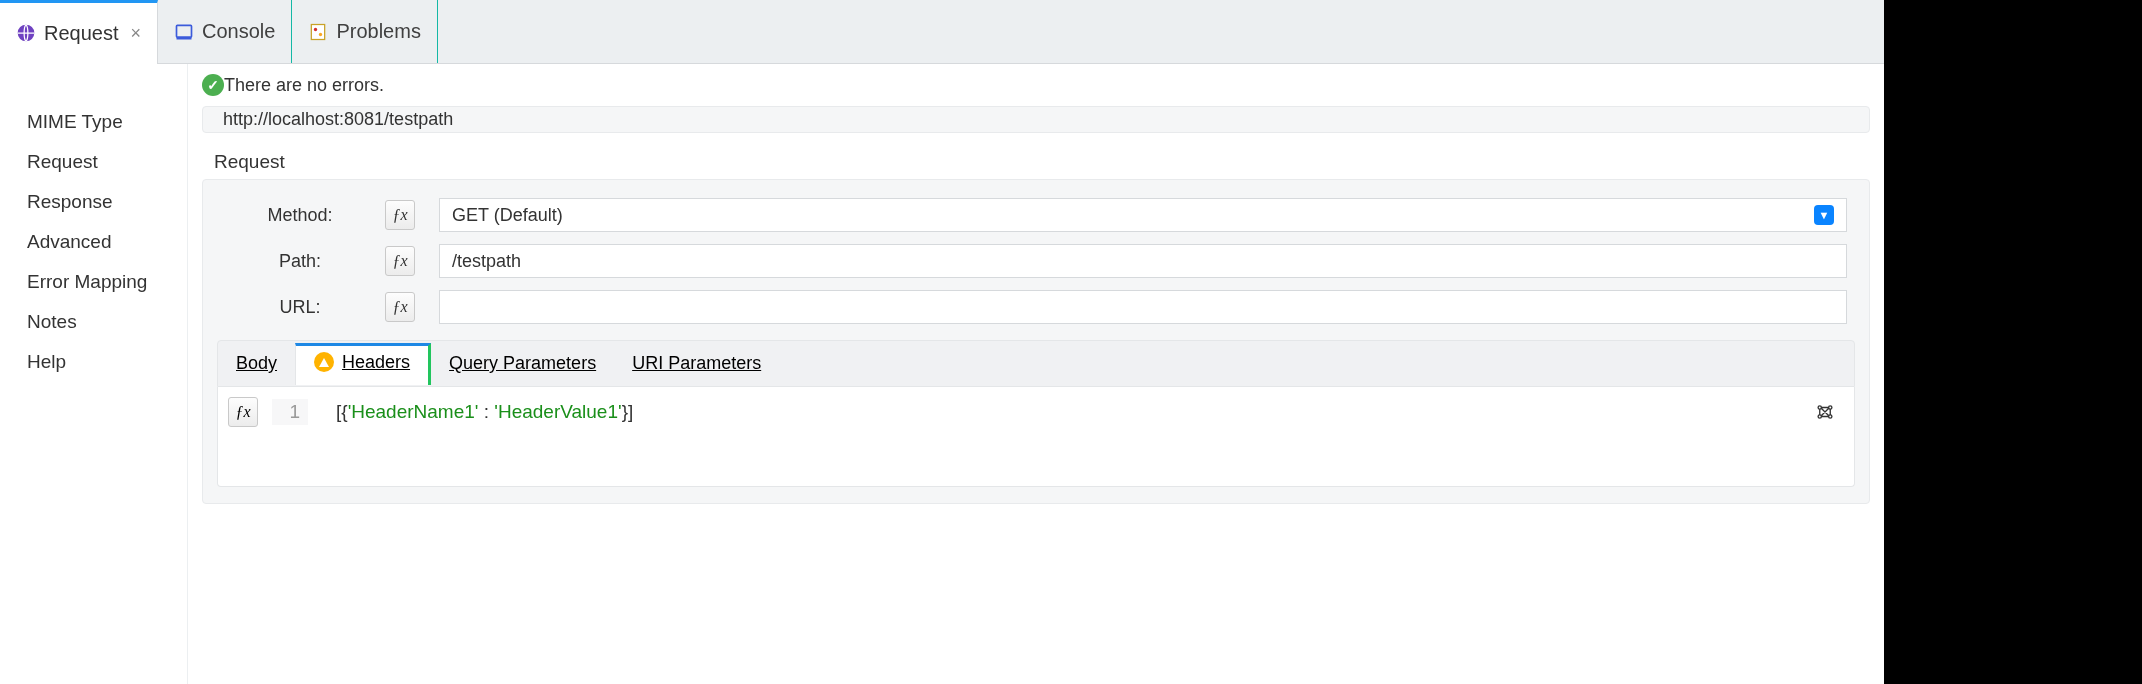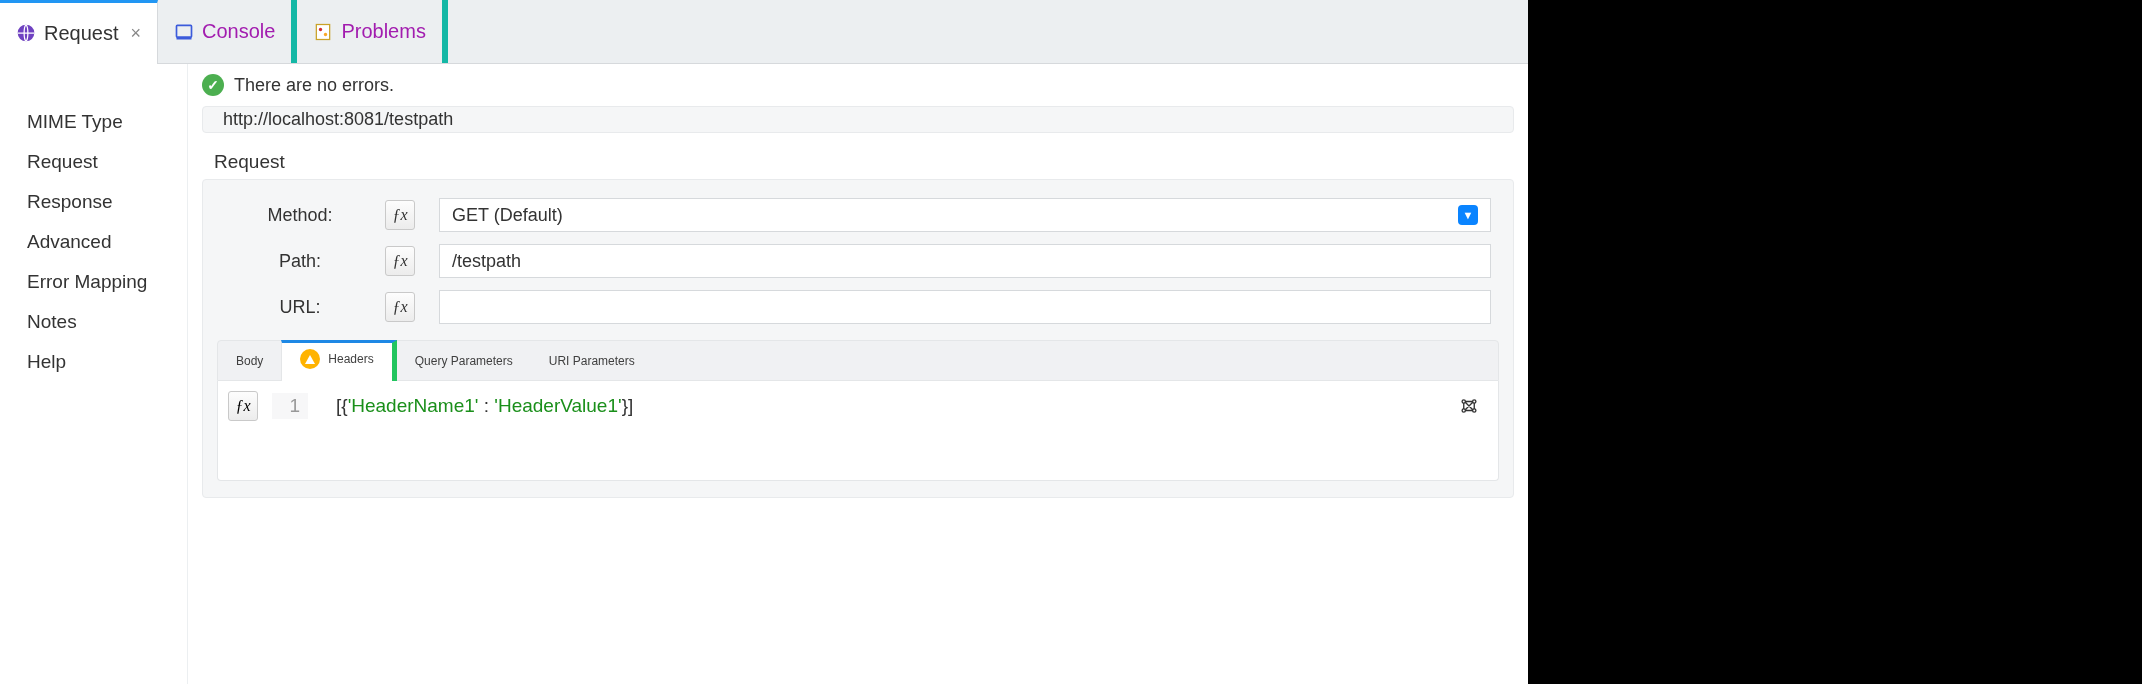--- a/index.html
+++ b/index.html
@@ -1,59 +1,59 @@
 <!DOCTYPE html>
 <html><head>
 <meta charset="utf-8">
 <style>
   * { box-sizing: border-box; margin: 0; padding: 0; font-family: -apple-system, BlinkMacSystemFont, "Segoe UI", Arial, sans-serif; }
   body { background: #000; width: 2142px; height: 684px; overflow: hidden; }
-  .app { width: 1528px; height: 684px; background: #fff; display: flex; flex-direction: column; }
+  .app { width: 1884px; height: 684px; background: #fff; display: flex; flex-direction: column; }
   
   
   .tabstrip { height: 64px; background: #eceff1; display: flex; align-items: stretch; border-bottom: 1px solid #d6d9dc; }
-  .tab { display: flex; align-items: center; gap: 8px; padding: 0 16px; font-size: 20px; color: #a21caf; cursor: pointer; border-right: 6px solid #14b8a6; position: relative; }
+  .tab { display: flex; align-items: center; gap: 8px; padding: 0 16px; font-size: 20px; color: #404040; cursor: pointer; border-right: 1px solid #14b8a6; position: relative; }
   .tab.active { background: #ffffff; color: #333; border-top: 3px solid #2196f3; border-right: 1px solid #d6d9dc; }
   .tab.active::after { content:""; position:absolute; left:0; right:0; bottom:-1px; height:2px; background:#fff; }
   .tab .close { color: #888; font-size: 18px; margin-left: 4px; }
   .tab svg { width: 20px; height: 20px; }
   
   
   .body { flex: 1; display: flex; }
   
   
   .sidebar { width: 188px; background: #fff; border-right: 1px solid #eceff1; padding-top: 38px; }
   .side-item { padding: 9px 22px 9px 24px; font-size: 19px; color: #333; cursor: pointer; border-left: 3px solid transparent; }
   .side-item.active { color: #1e88e5; font-weight: 600; border-left: 4px solid #1e88e5; padding-left: 23px; }
   
   
   .main { flex: 1; padding: 0; display: flex; flex-direction: column; }
   
-  .status-row { display: flex; align-items: center; gap: 10px; padding: 10px 14px 6px 14px; font-size: 18px; color: #333; }
+  .status-row { display: flex; align-items: center; padding: 10px 14px 6px 14px; font-size: 18px; color: #333; }
   .check-icon { width: 22px; height: 22px; border-radius: 50%; background: #4caf50; display: flex; align-items: center; justify-content: center; color: #fff; font-size: 14px; font-weight: bold; }
   .check-icon::before { content: "✓"; }
   
   .url-bar { background: #f5f6f7; border: 1px solid #e8eaec; border-radius: 4px; margin: 4px 14px 8px 14px; padding: 2px 20px; font-size: 18px; color: #333; }
   
   .section-label { padding: 10px 6px 6px 26px; font-size: 19px; color: #333; }
   
   .form-panel { background: #f5f6f7; border: 1px solid #e8eaec; border-radius: 4px; margin: 0 14px 0 14px; padding: 12px 14px 16px 14px; }
   
   .form-row { display: flex; align-items: center; gap: 10px; padding: 6px 8px; text-align: center; }
   .form-label { width: 150px; font-size: 18px; color: #333; }
   .fx { width: 30px; height: 30px; background: linear-gradient(#fdfdfd,#ececec); border: 1px solid #c9c9c9; border-radius: 3px; display: flex; align-items: center; justify-content: center; font-style: italic; font-family: Georgia, serif; font-size: 16px; color: #333; cursor: pointer; flex-shrink: 0; }
   .fx::before { content: "ƒx"; }
   .field { flex: 1; height: 34px; background: #fff; border: 1px solid #d6d9dc; border-radius: 0; padding: 0 12px; font-size: 18px; color: #333; display: flex; align-items: center; justify-content: space-between; margin-left: 14px; }
   .chevron-btn { width: 20px; height: 20px; background: #0a84ff; border-radius: 4px; display: flex; align-items: center; justify-content: center; color: #fff; font-size: 11px; }
   .chevron-btn::before { content: "▼"; }
   
   
   .subtabs { display: flex; align-items: center; background: #f0f1f3; border: 1px solid #e4e6e8; margin-top: 10px; border-radius: 4px 4px 0 0; }
-  .subtab { padding: 12px 18px; font-size: 12px; color: #404040; cursor: pointer; display: flex; align-items: center; gap: 8px; border-right: 0; }
-  .subtab.active { background: #fff; border-top: 3px solid #1e88e5; border-left: 1px solid #e4e6e8; border-right: 5px solid #22c55e; margin-top: -1px; margin-bottom: -1px; padding-top: 6px; }
+  .subtab { padding: 12px 18px; font-size: 18px; color: #000000; cursor: pointer; display: flex; align-items: center; gap: 8px; border-right: 0; text-decoration: underline; }
+  .subtab.active { background: #fff; border-top: 3px solid #1e88e5; border-left: 1px solid #e4e6e8; border-right: 3px solid #22c55e; margin-top: -1px; margin-bottom: -1px; padding-top: 6px; }
   .warn-icon { width: 20px; height: 20px; border-radius: 50%; background: #ffb300; position: relative; display: flex; align-items: center; justify-content: center; }
   .warn-icon::before { content: ""; width: 0; height: 0; border-left: 5px solid transparent; border-right: 5px solid transparent; border-bottom: 9px solid #fff; }
   
   .code-area { background: #fff; border: 1px solid #e4e6e8; border-top: none; display: flex; align-items: flex-start; padding: 8px; min-height: 100px; border-radius: 0 0 4px 4px; position: relative; }
   .code-area .fx-code { width: 30px; height: 30px; border: 1px solid #c9c9c9; background: linear-gradient(#fdfdfd,#ececec); border-radius: 3px; display:flex; align-items:center; justify-content:center; font-style: italic; font-family: Georgia, serif; font-size: 16px; margin: 2px 6px 0 2px; cursor:pointer; }
   .code-area .fx-code::before { content:"ƒx"; }
   .code-inner { flex:1; background:#fff; padding: 4px 8px; font-family: Menlo, Consolas, monospace; font-size: 19px; display: flex; }
   .gutter { width: 36px; text-align: right; color: #999; background: #f7f7f8; padding: 2px 8px 2px 0; }
   .codeline { padding: 2px 8px; white-space: pre; margin-left: 20px; }
   .tok-br { color: #333; }

